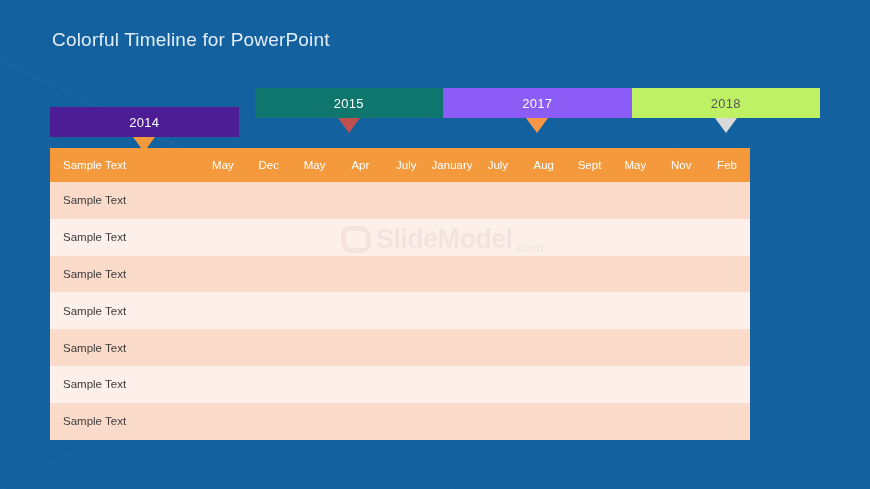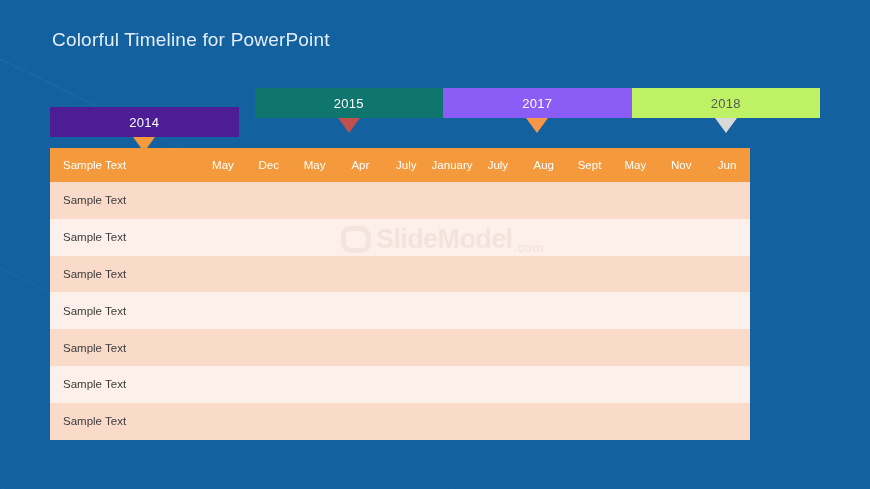--- a/index.html
+++ b/index.html
@@ -205,21 +205,21 @@
           <div class="month-cell">Dec</div>
           <div class="month-cell">May</div>
           <div class="month-cell">Apr</div>
           <div class="month-cell">July</div>
           <div class="month-cell">January</div>
           <div class="month-cell">July</div>
           <div class="month-cell">Aug</div>
           <div class="month-cell">Sept</div>
           <div class="month-cell">May</div>
           <div class="month-cell">Nov</div>
-          <div class="month-cell">Jun</div>
+          <div class="month-cell">Feb</div>
         </div>
       </div>
       <div class="trow odd" style="background: rgb(250, 219, 202);">
         <div class="label-cell">Sample Text</div>
         <div class="months">
           <div class="month-cell"></div>
           <div class="month-cell"></div>
           <div class="month-cell"></div>
           <div class="month-cell"></div>
           <div class="month-cell"></div>

